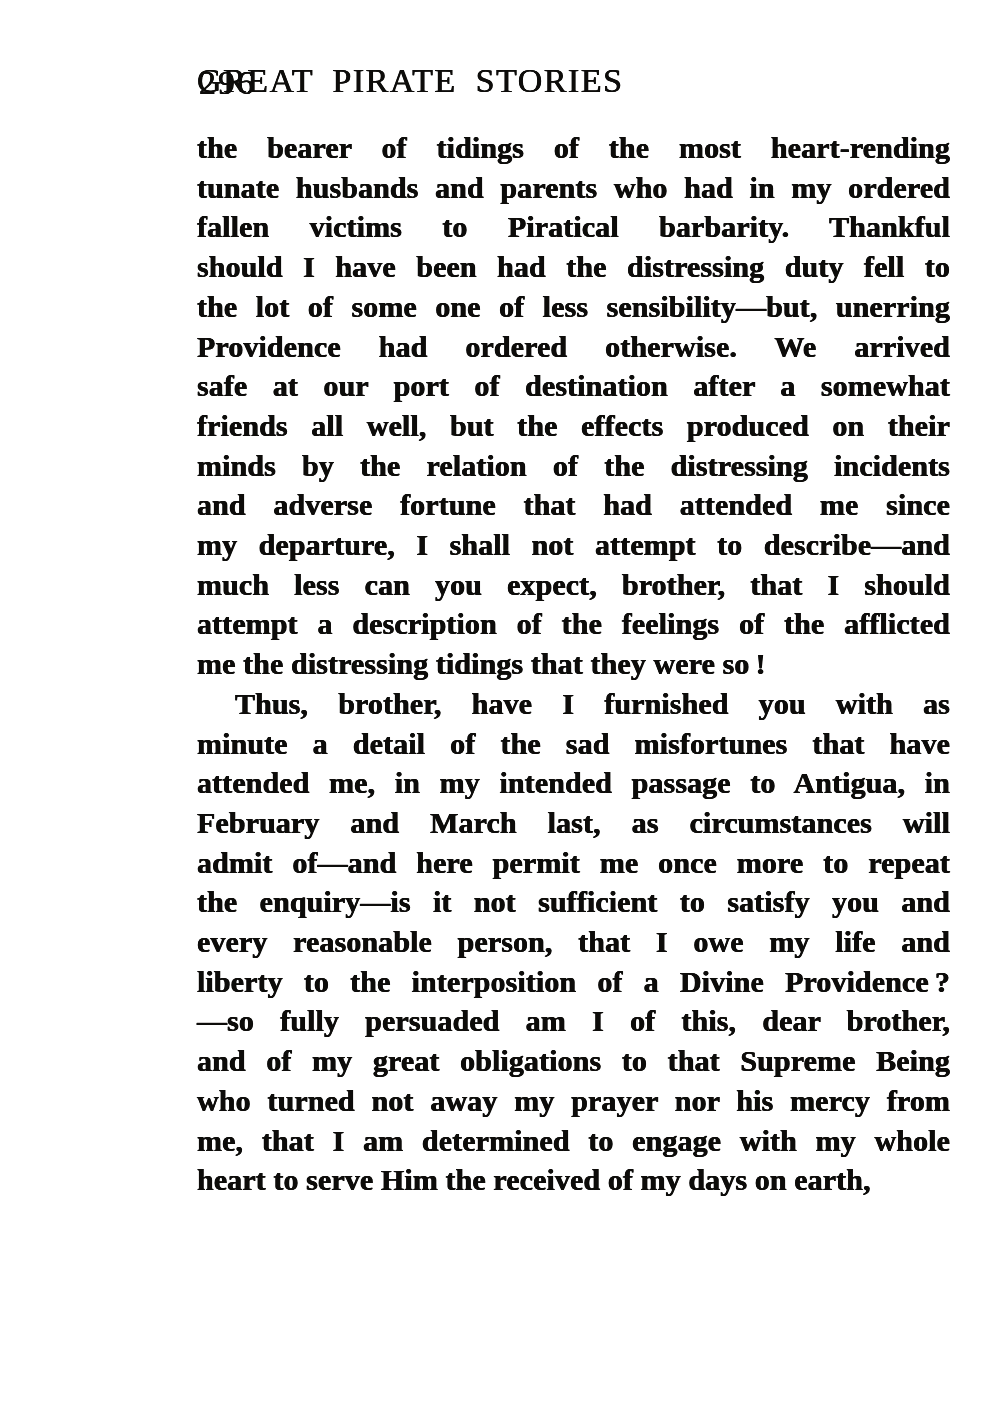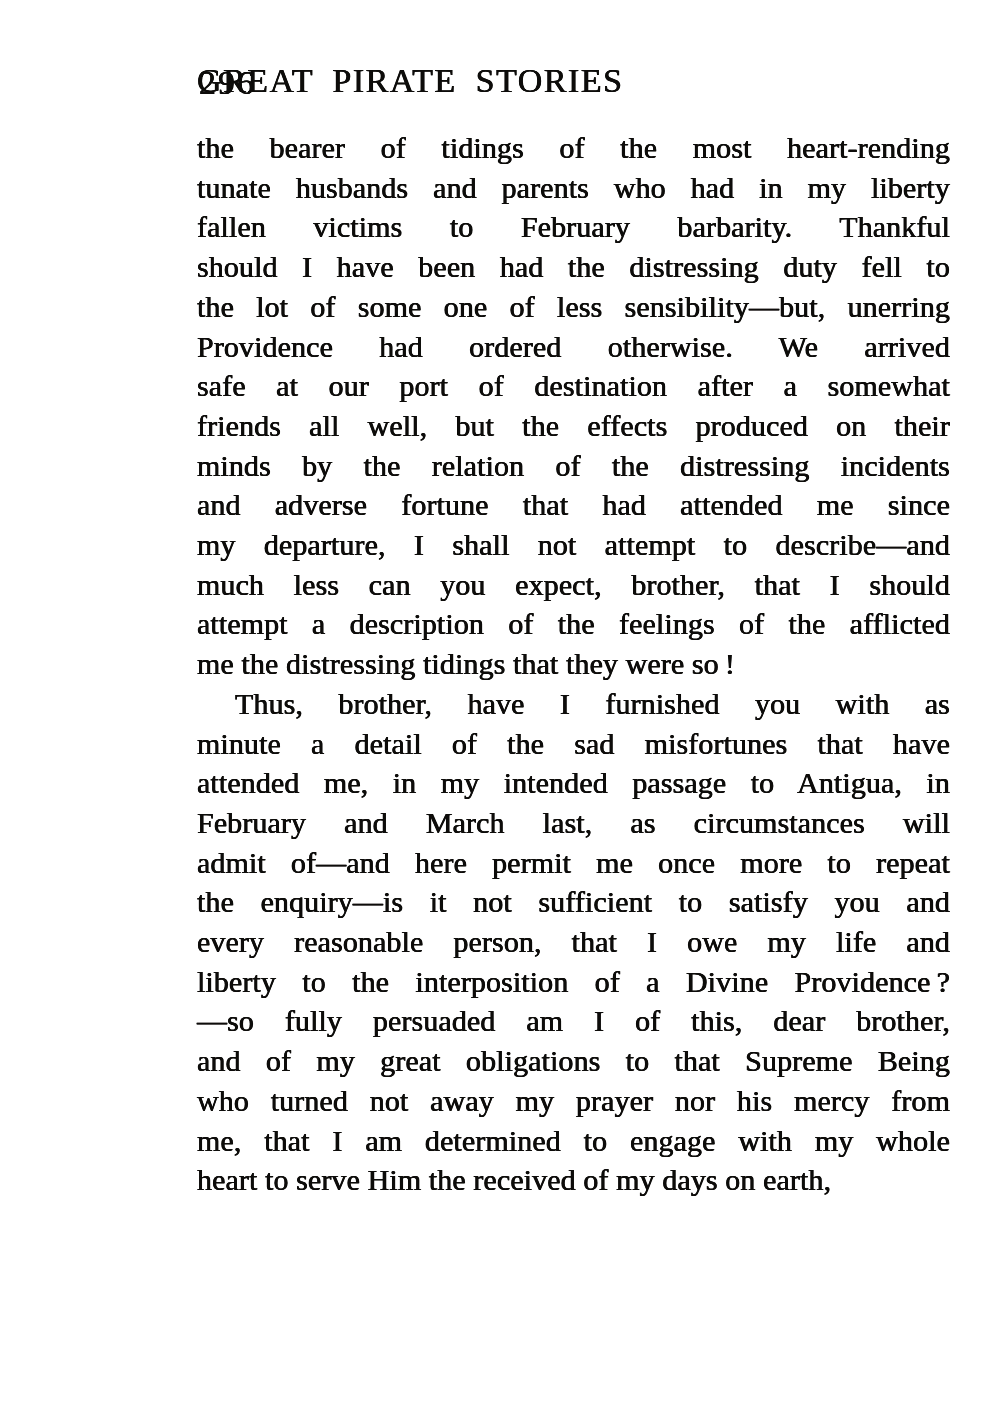--- a/index.html
+++ b/index.html
@@ -40,41 +40,42 @@
     left: 197px;
     width: 753px;
     font-size: 30px;
     line-height: 39.7px;
     letter-spacing: 0.1px;
   }
   .paragraph { margin: 0; }
   .line {
     text-align: justify;
     text-align-last: justify;
+    font-weight: bold;
   }
   .line.para-end {
     text-align-last: left;
   }
   .line.indent {
     padding-left: 38px;
   }
 </style>
 </head>
 <body>
 
 <div class="page" style="background: rgb(255, 255, 255); color: rgb(13, 12, 10);">
   <div class="header">
     <span class="page-number">296</span>
     <span class="running-title">GREAT PIRATE STORIES</span>
   </div>
   <div class="body-text" id="body-text">
       <div class="paragraph">
         <div class="line">the bearer of tidings of the most heart-rending</div>
-        <div class="line">tunate husbands and parents who had in my liberty</div>
-        <div class="line">fallen victims to February barbarity. Thankful</div>
+        <div class="line">tunate husbands and parents who had in my ordered</div>
+        <div class="line">fallen victims to Piratical barbarity. Thankful</div>
         <div class="line">should I have been had the distressing duty fell to</div>
         <div class="line">the lot of some one of less sensibility—but, unerring</div>
         <div class="line">Providence had ordered otherwise. We arrived</div>
         <div class="line">safe at our port of destination after a somewhat</div>
         <div class="line">friends all well, but the effects produced on their</div>
         <div class="line">minds by the relation of the distressing incidents</div>
         <div class="line">and adverse fortune that had attended me since</div>
         <div class="line">my departure, I shall not attempt to describe—and</div>
         <div class="line">much less can you expect, brother, that I should</div>
         <div class="line">attempt a description of the feelings of the afflicted</div>

